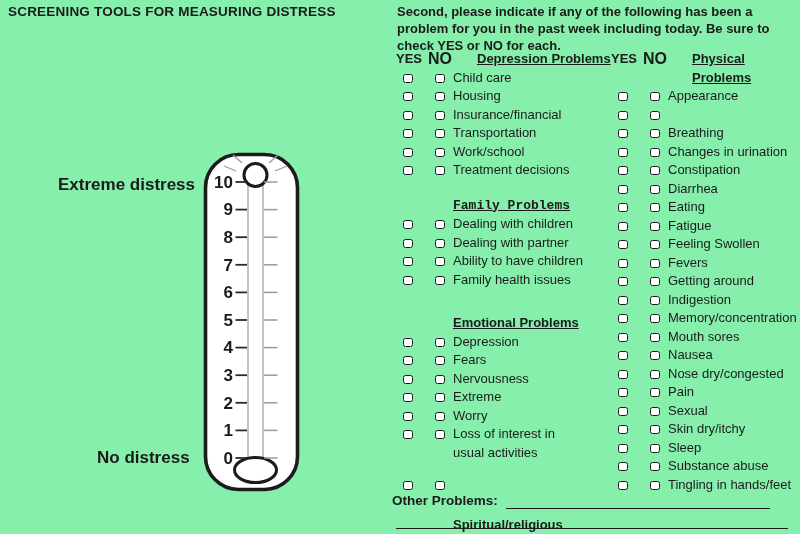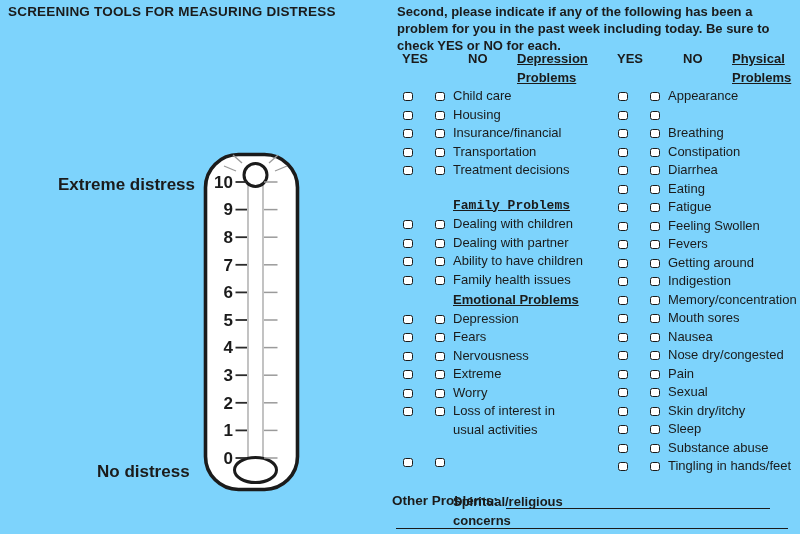--- a/index.html
+++ b/index.html
@@ -1,47 +1,47 @@
 <!DOCTYPE html>
 <html><head>
 <meta charset="utf-8">
 <style>
   html,body{margin:0;padding:0;background:#fff;}
   .page{
-    position:relative;width:800px;height:534px;background:#7dd3fc;
+    position:relative;width:800px;height:534px;background:#86efac;
     font-family:"Liberation Sans",sans-serif;color:#1b1b1b;overflow:hidden;
   }
   .title{
     position:absolute;left:8px;top:4px;font-size:13.5px;font-weight:bold;
     letter-spacing:.2px;white-space:nowrap;
   }
   .instructions{
     position:absolute;left:8px;top:61px;width:392px;font-size:13px;font-weight:bold;
     line-height:17.5px;white-space:pre-line;
   }
   .extreme-label{position:absolute;left:58px;top:175px;font-size:17px;font-weight:bold;}
-  .nodistress-label{position:absolute;left:97px;top:462px;font-size:17px;font-weight:bold;}
+  .nodistress-label{position:absolute;left:97px;top:448px;font-size:17px;font-weight:bold;}
   .thermo{position:absolute;left:203px;top:152px;width:97px;height:340px;}
   .intro{
     position:absolute;left:397px;top:3px;width:398px;font-size:13px;font-weight:bold;
     line-height:17px;white-space:pre-line;
   }
   .col{position:absolute;top:50px;}
   #col1{left:396px;width:215px;}
   #col2{left:611px;width:189px;}
   .row{display:flex;min-height:18.5px;align-items:flex-start;}
   .cellA,.cellB{flex:none;box-sizing:border-box;}
   .cellA{width:32px;padding-left:7px;}
   .cellB{width:25px;padding-left:7px;}
   .checkbox{
     display:inline-block;width:8px;height:7px;border:1.7px solid #1b1b1b;
     border-radius:2.5px;background:#fff;margin-top:4.5px;
   }
-  .yeslab{width:32px;flex:none;font-size:13px;font-weight:bold;line-height:18.5px;text-align:right;}
-  .nolab{width:49px;flex:none;font-size:13px;font-weight:bold;line-height:18.5px;margin-left:40px;}
+  .yeslab{width:32px;flex:none;font-size:13px;font-weight:bold;line-height:18.5px;}
+  .nolab{width:49px;flex:none;font-size:16px;font-weight:bold;line-height:18.5px;}
   .heading{
     font-size:13px;font-weight:bold;line-height:18.5px;
     text-decoration:underline;white-space:pre-line;
   }
   .indent-spacer{width:57px;flex:none;}
   .item-label{font-size:13px;line-height:18.5px;white-space:pre-line;}
   .item-label.emph{font-weight:bold;margin-top:40px;}
   .other-row{
     position:absolute;left:392px;top:493px;width:378px;
     display:flex;align-items:flex-end;
@@ -139,20 +139,25 @@
         <span class="item-label">Insurance/financial</span>
       </div>
       <div class="row">
         <span class="cellA"><span class="checkbox"></span></span>
         <span class="cellB"><span class="checkbox"></span></span>
         <span class="item-label">Transportation</span>
       </div>
       <div class="row">
         <span class="cellA"><span class="checkbox"></span></span>
         <span class="cellB"><span class="checkbox"></span></span>
+        <span class="item-label">Work/school</span>
+      </div>
+      <div class="row">
+        <span class="cellA"><span class="checkbox"></span></span>
+        <span class="cellB"><span class="checkbox"></span></span>
         <span class="item-label">Treatment decisions</span>
       </div>
       <div class="row" style="margin-top: 17px; font-family: Liberation Mono, monospace;">
         <span class="indent-spacer"></span>
         <span class="heading">Family Problems</span>
       </div>
       <div class="row">
         <span class="cellA"><span class="checkbox"></span></span>
         <span class="cellB"><span class="checkbox"></span></span>
         <span class="item-label">Dealing with children</span>
@@ -165,21 +170,21 @@
       <div class="row">
         <span class="cellA"><span class="checkbox"></span></span>
         <span class="cellB"><span class="checkbox"></span></span>
         <span class="item-label">Ability to have children</span>
       </div>
       <div class="row">
         <span class="cellA"><span class="checkbox"></span></span>
         <span class="cellB"><span class="checkbox"></span></span>
         <span class="item-label">Family health issues</span>
       </div>
-      <div class="row" style="margin-top: 2px;">
+      <div class="row" style="margin-top: 25px;">
         <span class="indent-spacer"></span>
         <span class="heading">Emotional Problems</span>
       </div>
       <div class="row">
         <span class="cellA"><span class="checkbox"></span></span>
         <span class="cellB"><span class="checkbox"></span></span>
         <span class="item-label">Depression</span>
       </div>
       <div class="row">
         <span class="cellA"><span class="checkbox"></span></span>
@@ -226,20 +231,25 @@
         <span class="item-label">Appearance</span>
       </div>
       <div class="row">
         <span class="cellA"><span class="checkbox"></span></span>
         <span class="cellB"><span class="checkbox"></span></span>
       </div>
       <div class="row">
         <span class="cellA"><span class="checkbox"></span></span>
         <span class="cellB"><span class="checkbox"></span></span>
         <span class="item-label">Breathing</span>
+      </div>
+      <div class="row">
+        <span class="cellA"><span class="checkbox"></span></span>
+        <span class="cellB"><span class="checkbox"></span></span>
+        <span class="item-label">Changes in urination</span>
       </div>
       <div class="row">
         <span class="cellA"><span class="checkbox"></span></span>
         <span class="cellB"><span class="checkbox"></span></span>
         <span class="item-label">Constipation</span>
       </div>
       <div class="row">
         <span class="cellA"><span class="checkbox"></span></span>
         <span class="cellB"><span class="checkbox"></span></span>
         <span class="item-label">Diarrhea</span>

